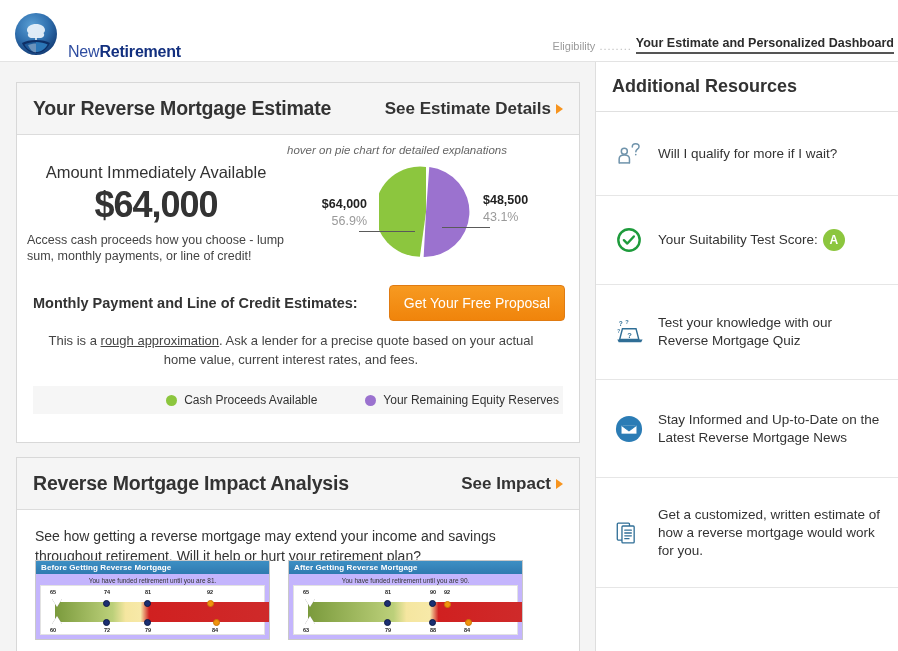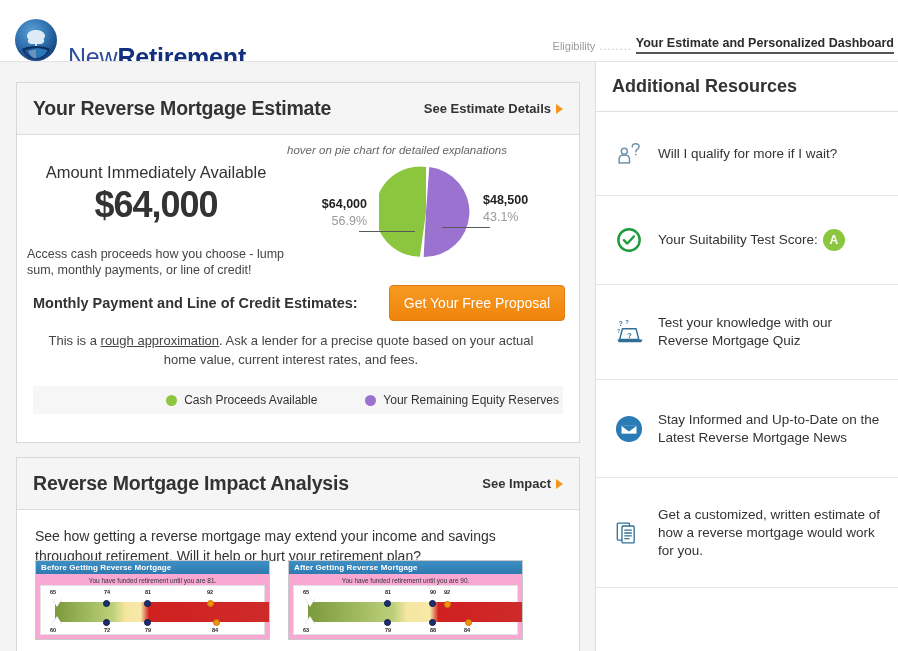--- a/index.html
+++ b/index.html
@@ -9,21 +9,21 @@
     background: #ffffff;
     font-family: "Liberation Sans", sans-serif;
     overflow: hidden;
   }
   #root { position: relative; width: 898px; height: 651px; background:#fff; }
 
   
   .header { position:absolute; left:0; top:0; width:898px; height:62px; background:#fff; }
   .logo-wrap { position:absolute; left:14px; top:7px; display:flex; align-items:center; }
   .logo-mark { width:44px; height:44px; flex:0 0 44px; }
-  .logo-text { margin-left:10px; font-size:25px; letter-spacing:-0.2px; color:#2b3a8f;margin-top:36px; }
+  .logo-text { margin-left:10px; font-size:16px; letter-spacing:-0.2px; color:#2b3a8f;margin-top:36px; }
   .logo-text .lt-new { font-weight:400; color:#2f4da0; }
   .logo-text .lt-ret { font-weight:700; color:#13307f; }
 
   .breadcrumb { position:absolute; right:4px; top:36px; display:flex; align-items:flex-end;padding-left:24px; }
   .bc-prev { font-size:11px; color:#9a9a9a; padding-bottom:2px; }
   .bc-dots { font-size:11px; color:#bdbdbd; letter-spacing:1px; padding:0 4px 2px 4px; }
   .bc-current { font-size:12.5px; font-weight:700; color:#2c2c2c; border-bottom:2px solid #555; padding-bottom:2px; }
 
   .header-rule { position:absolute; left:0; top:61px; width:898px; height:1px; background:#e3e3e3; }
 
@@ -31,34 +31,34 @@
   .page { position:absolute; left:0; top:62px; width:898px; height:589px; background:#fbfbfb; }
   .left-col { position:absolute; left:0px; top:0px; width:596px; height:589px; background:#f4f4f4; border-right:1px solid #dedede; }
   .right-col { position:absolute; left:596px; top:0px; width:302px; height:589px; background:#ffffff; }
 
   
   .card { position:absolute; background:#fff; border:1px solid #d8d8d8; }
   .card-head { height:52px; background:#f5f5f5; border-bottom:1px solid #dcdcdc;
                display:flex; align-items:center; justify-content:space-between; padding:0 16px; }
   .card-title { font-size:19.5px; font-weight:700; color:#333; letter-spacing:-0.2px; }
   .card-action { display:flex; align-items:center; gap:5px; cursor:pointer; }
-  .card-action-label { font-size:13px; font-weight:700; color:#333; }
+  .card-action-label { font-size:17px; font-weight:700; color:#333; }
   .tri { width:0;height:0;border-left:7px solid #f7941e;border-top:5px solid transparent;border-bottom:5px solid transparent; }
 
   
   #estimate-card { left:16px; top:20px; width:564px; height:361px; }
   .est-body { position:relative; height:308px; }
 
   .hover-hint { position:absolute; left:230px; top:9px; width:300px; text-align:center;
                 font-size:11.5px; font-style:italic; color:#666; }
 
   .amt-block { position:absolute; left:10px; top:28px; width:258px; text-align:center; }
   .amt-label { font-size:16.5px; color:#333; }
   .amt-value { font-size:36px; font-weight:700; color:#333; line-height:46px; letter-spacing:-1px; }
-  .amt-desc { font-size:12.5px; color:#444; text-align:left; line-height:16px; margin-top:18px; }
+  .amt-desc { font-size:12.5px; color:#444; text-align:left; line-height:16px; margin-top:4px; }
 
   
   .pie-area { position:absolute; left:270px; top:30px; width:290px; height:120px; }
   .pie { position:absolute; left:92px; top:0px; width:94px; height:94px; }
   .lbl-left { position:absolute; left:0px; top:32px; width:80px; text-align:right; }
   .lbl-right { position:absolute; left:196px; top:28px; width:90px; text-align:left; }
   .lbl-amt { font-size:12.5px; font-weight:700; color:#222; }
   .lbl-pct { font-size:12.5px; color:#9a9a9a; margin-top:3px; }
   .leader { position:absolute; height:1px; background:#5a5a5a; }
   #leader-left { left:72px; top:66px; width:56px; }
@@ -82,21 +82,21 @@
   .legend-item { display:flex; align-items:center; gap:7px; }
   .dot { width:11px; height:11px; border-radius:50%; display:inline-block; }
   .legend-label { font-size:12px; color:#333; }
 
   
   #impact-card { left:16px; top:395px; width:564px; height:248px; }
   .impact-body { position:relative; padding:16px 16px 0 18px; }
   .impact-text { font-size:14px; color:#333; line-height:20px; }
 
   .mini-charts { position:absolute; left:18px; top:102px; width:488px; display:flex; gap:18px; }
-  .mini { width:248px; border:1px solid #c9c9c9; background:#f9a8d4; }
+  .mini { width:248px; border:1px solid #c9c9c9; background:#c4b5fd; }
   .mini-head { height:13px; background:linear-gradient(#3d8fc4,#2f7ab0);
                color:#fff; font-size:8px; font-weight:700; padding-left:5px;
                display:flex; align-items:center; letter-spacing:0.1px; }
   .mini-sub { text-align:center; font-size:6.5px; color:#333; padding:3px 0 1px 0; }
   .mini-plot { position:relative; height:50px; margin:0 4px 4px 4px; border:1px solid #e2e2e2; background:#fff; }
   .bar { position:absolute; left:14px; top:16px; height:20px; width:214px;
          background:linear-gradient(to right,#7a9a3c 0%,#bcd07a 27%,#f5e6a0 33%,#f7e9a8 40%,#d02020 44%,#cf2a2a 100%); }
   .bar2 { background:linear-gradient(to right,#7a9a3c 0%,#bcd07a 40%,#f5e6a0 46%,#f7e9a8 57%,#d02020 61%,#cf2a2a 100%); }
   .navy-dot { position:absolute; width:7px; height:7px; border-radius:50%; background:#1b2f72; border:1px solid #0d1a46; }
   .orange-dot { position:absolute; width:7px; height:7px; border-radius:50%; background:#f1940c; border:1px solid #c97807; }

